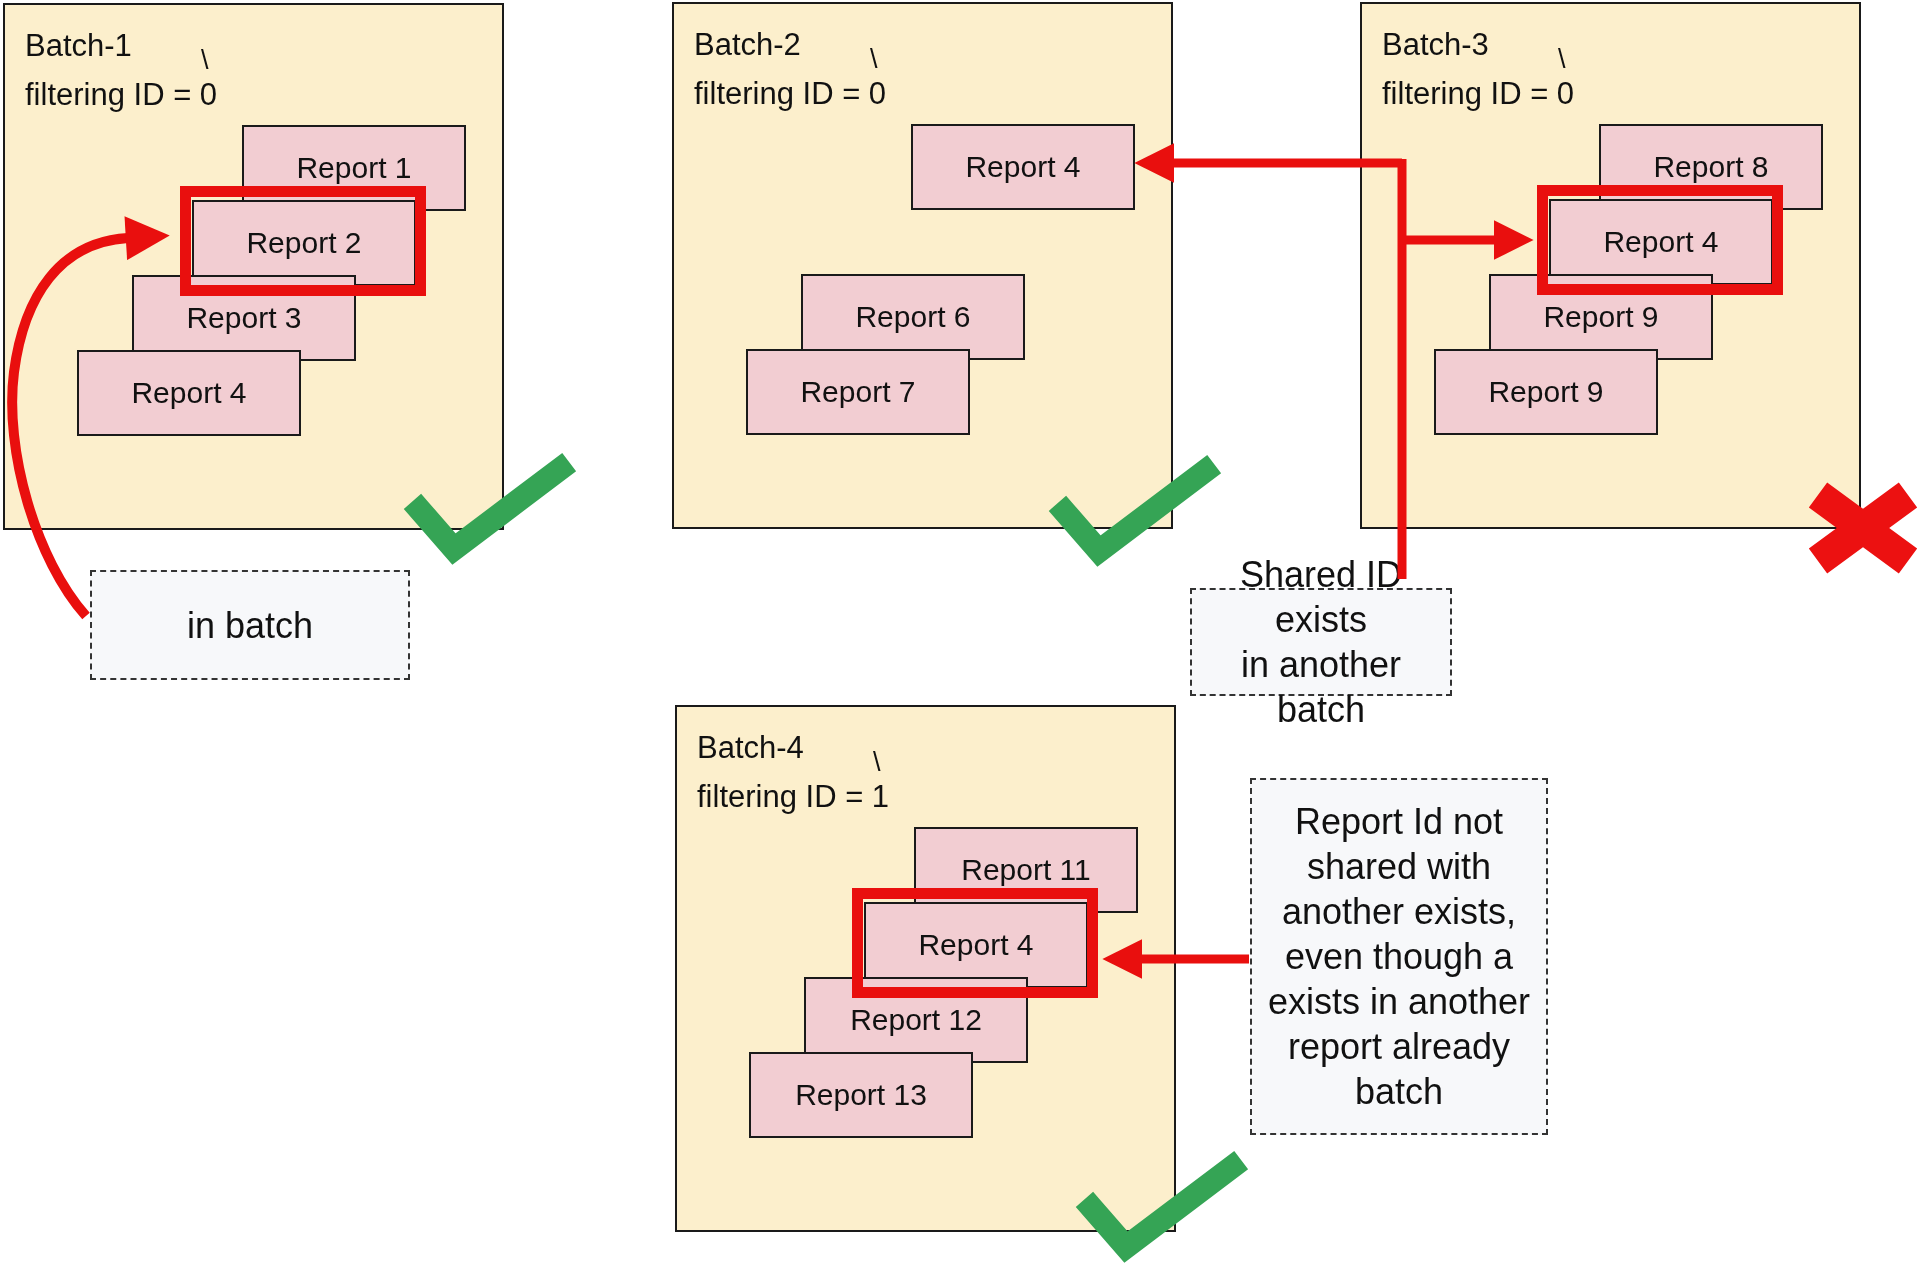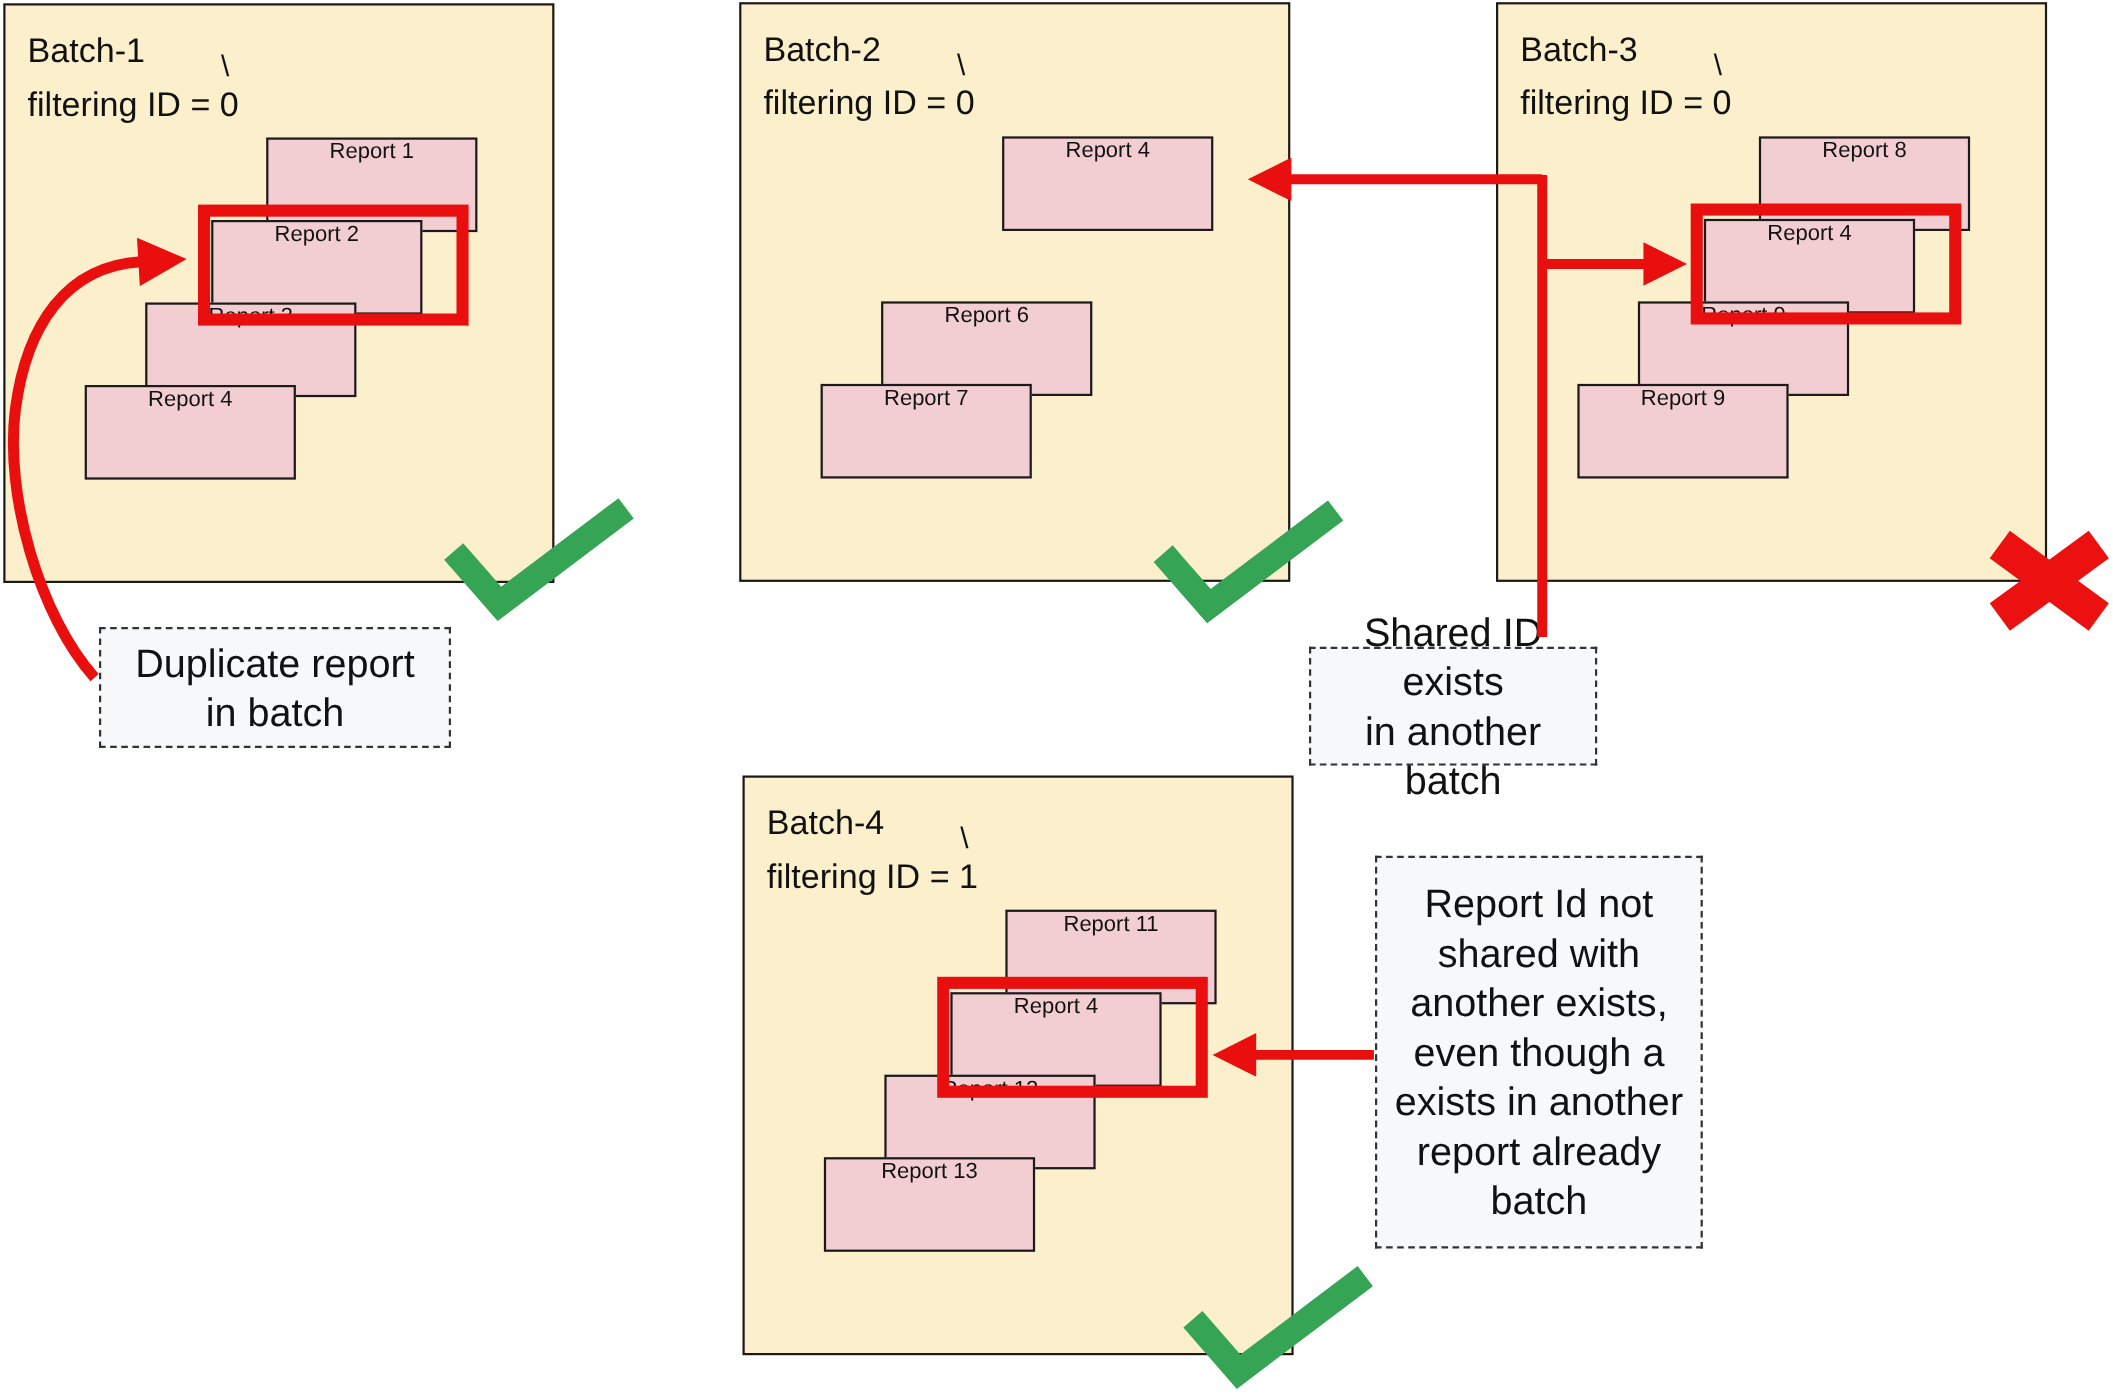--- a/index.html
+++ b/index.html
@@ -14,23 +14,23 @@
   .stage{position:absolute;left:0;top:0;width:1921px;height:1270px}
 
   
   .batch{position:absolute;width:501px;height:527px;background:var(--batch-bg);
     border:2px solid var(--batch-border)}
   #b1{left:3px;top:3px} #b2{left:672px;top:2px} #b3{left:1360px;top:2px} #b4{left:675px;top:705px}
   .batch-title{position:absolute;left:20px;top:16px;font-size:31px;line-height:49px;z-index:6;white-space:nowrap}
   .stray{position:absolute;left:196px;top:40px;font-size:27px;z-index:6}
 
   
-  .report{position:absolute;width:192px;height:86px;background:var(--report-bg);
-    border:2px solid var(--report-border);display:flex;align-items:flex-start;justify-content:center;
-    font-size:20px;white-space:nowrap}
+  .report{position:absolute;width:224px;height:86px;background:var(--report-bg);
+    border:2px solid var(--report-border);display:flex;align-items:center;justify-content:center;
+    font-size:30px;white-space:nowrap}
   .r0{left:237px;top:120px;z-index:1}
   .r1{left:187px;top:195px;z-index:2}
   .r2{left:127px;top:270px;z-index:3}
   .r3{left:72px;top:345px;z-index:4}
 
   
   .hlbox{position:absolute;left:175px;top:181px;width:246px;height:110px;
     border:11px solid var(--highlight-red);z-index:10}
 
   
@@ -129,21 +129,20 @@
     <div class="report r2">
         <span>Report 12</span>
       </div>
     <div class="report r3">
         <span>Report 13</span>
       </div>
     <div class="hlbox"></div>
   </div>
 
   <div class="note" id="note-dup">
-    <div>Duplicate report</div>
     <div>in batch</div>
   </div>
 
   <div class="note" id="note-shared">
     <div>Shared ID exists</div>
     <div>in another batch</div>
   </div>
 
   <div class="note" id="note-notshared">
     <div>Report Id not</div>

